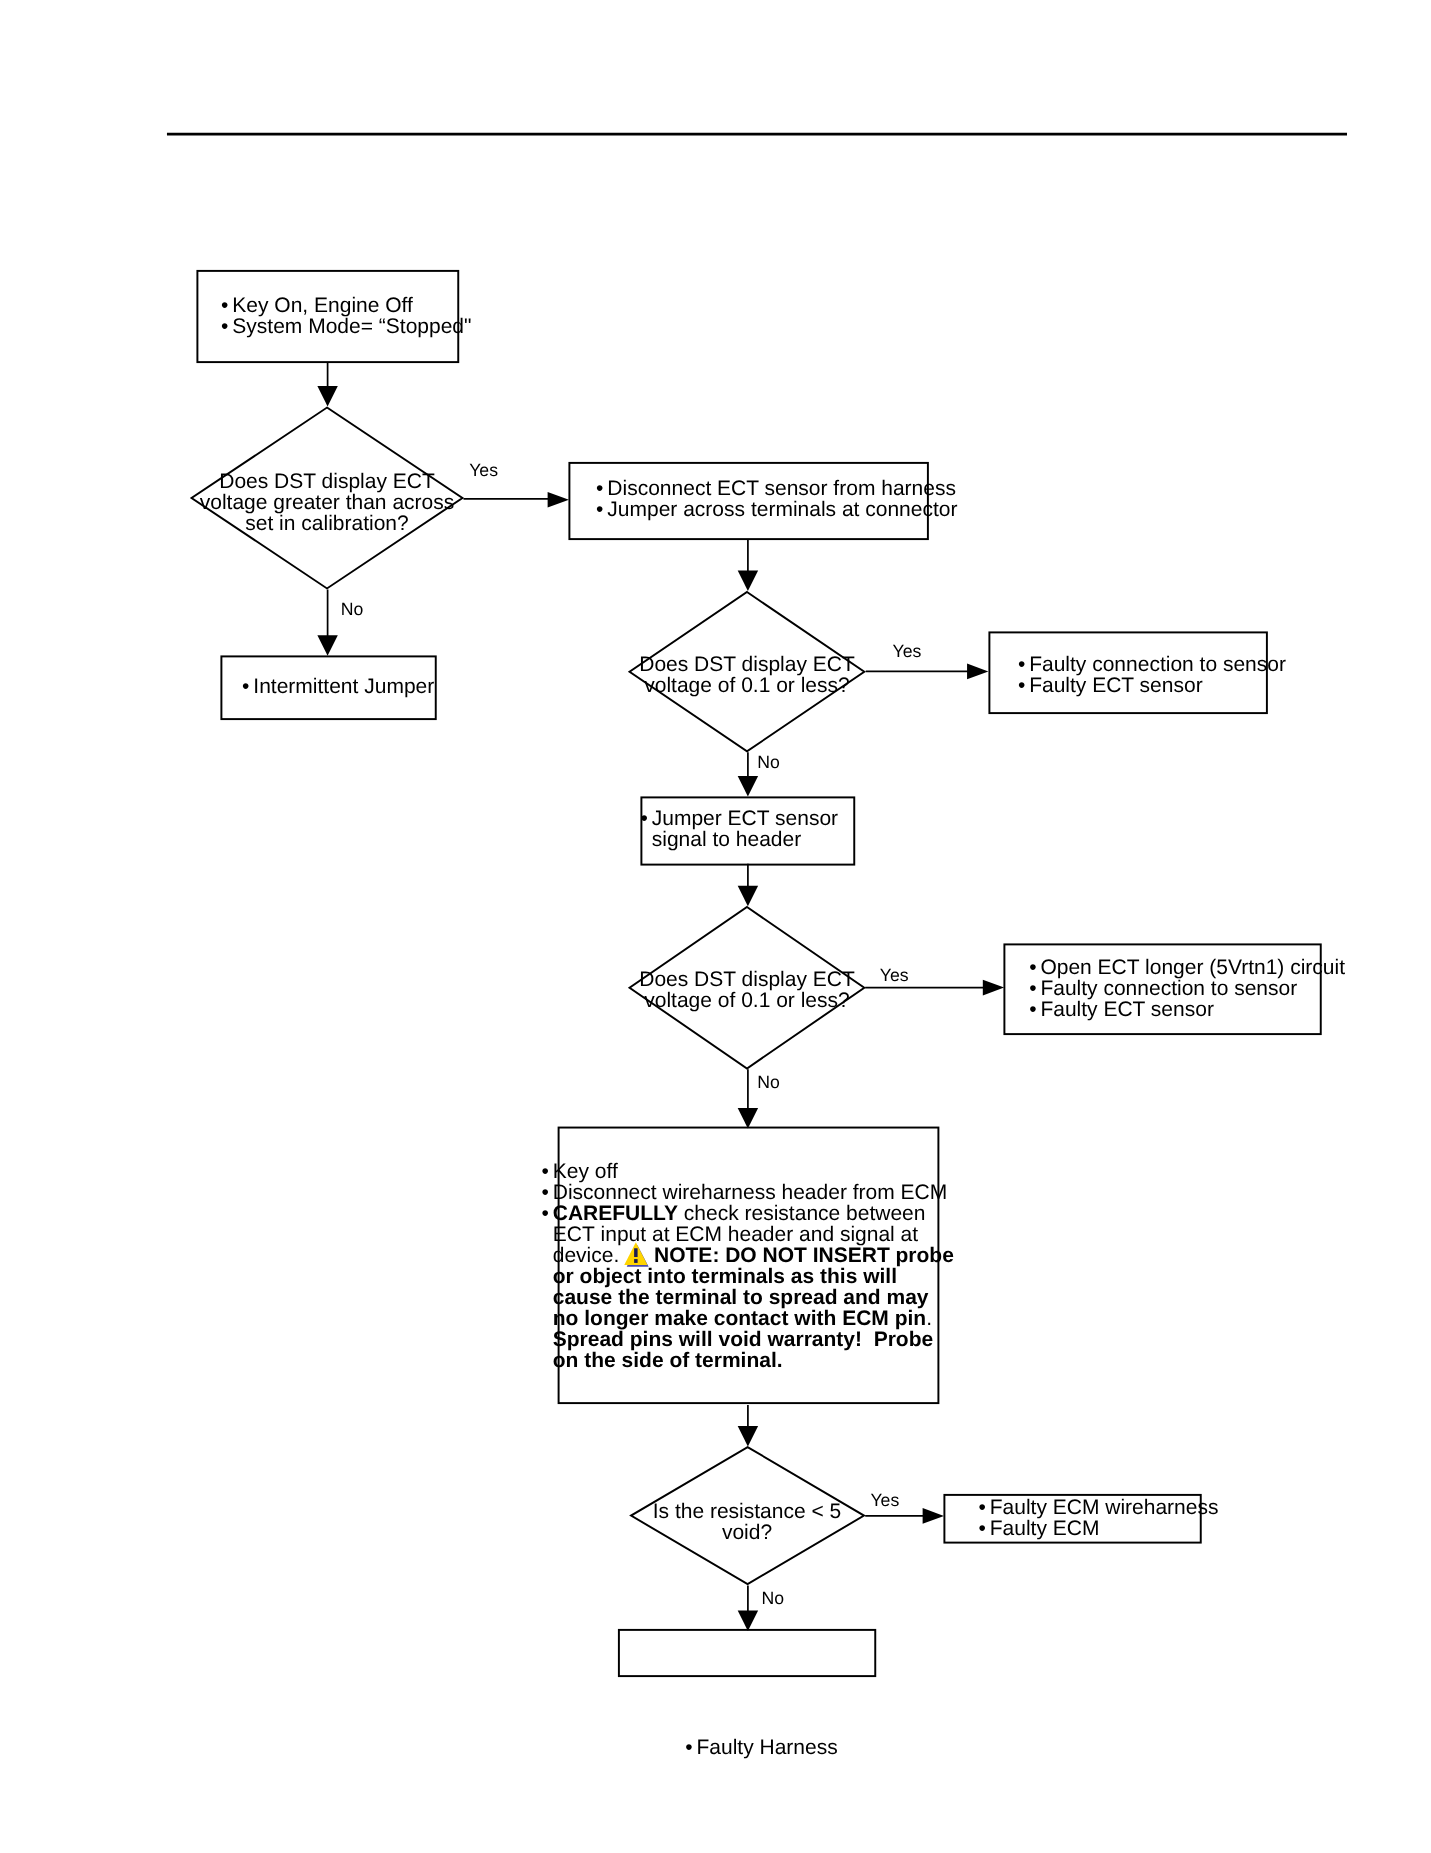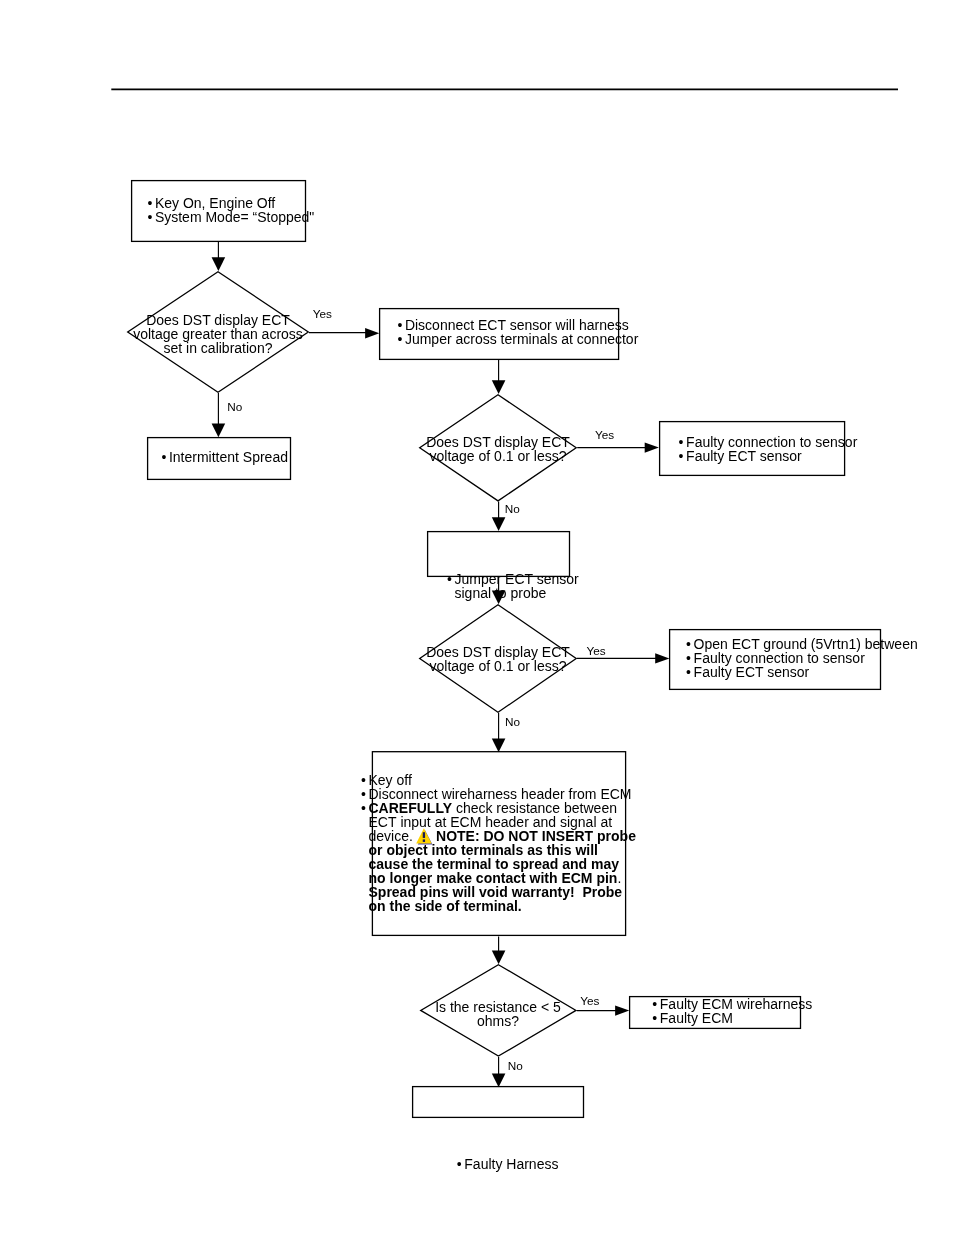--- a/index.html
+++ b/index.html
@@ -116,64 +116,64 @@
     </svg>
   </div>
   <div class="txt ctr" style="left:118px;top:313.1px;width:200px;">
     <div class="line">Does DST display ECT</div>
     <div class="line">voltage greater than across</div>
     <div class="line">set in calibration?</div>
   </div>
 
   <div class="node" style="left:147.5px;top:437.2px;width:143.1px;height:41.4px;"></div>
   <div class="txt" style="left:161.4px;top:450.1px;">
-    <div class="line"><span class="bul">•</span><span>Intermittent Spread</span></div>
+    <div class="line"><span class="bul">•</span><span>Intermittent Jumper</span></div>
   </div>
 
   <div class="node" style="left:379.3px;top:306.9px;width:239.7px;height:52.6px;"></div>
   <div class="txt" style="left:397.4px;top:318.4px;">
-    <div class="line"><span class="bul">•</span><span>Disconnect ECT sensor will harness</span></div>
+    <div class="line"><span class="bul">•</span><span>Disconnect ECT sensor from harness</span></div>
     <div class="line"><span class="bul">•</span><span>Jumper across terminals at connector</span></div>
   </div>
 
   <div class="diamond-wrap" style="left:419.1px;top:394px;width:157.9px;height:107.2px;">
     <svg width="158" height="108" viewBox="0 0 158 108">
       <polygon points="79,0.7 157.2,53.8 79,106.9 0.7,53.8" fill="#fff" stroke="#000" stroke-width="1.3"></polygon>
     </svg>
   </div>
   <div class="txt ctr" style="left:398px;top:435.1px;width:200px;">
     <div class="line">Does DST display ECT</div>
     <div class="line">voltage of 0.1 or less?</div>
   </div>
 
   <div class="node" style="left:658.9px;top:420.4px;width:186px;height:54.6px;"></div>
   <div class="txt" style="left:678.6px;top:434.5px;">
     <div class="line"><span class="bul">•</span><span>Faulty connection to sensor</span></div>
     <div class="line"><span class="bul">•</span><span>Faulty ECT sensor</span></div>
   </div>
 
   <div class="node" style="left:427.3px;top:531px;width:141.8px;height:44.9px;"></div>
-  <div class="txt" style="left:447px;top:537.9px;margin-top:34px;">
+  <div class="txt" style="left:427px;top:537.9px;">
     <div class="line"><span class="bul">•</span><span>Jumper ECT sensor</span></div>
-    <div class="line cont"><span>signal to probe</span></div>
+    <div class="line cont"><span>signal to header</span></div>
   </div>
 
   <div class="diamond-wrap" style="left:418.9px;top:604.2px;width:157.9px;height:108.6px;">
     <svg width="158" height="109" viewBox="0 0 158 109">
       <polygon points="79,0.7 157.2,54.5 79,108.3 0.7,54.5" fill="#fff" stroke="#000" stroke-width="1.3"></polygon>
     </svg>
   </div>
   <div class="txt ctr" style="left:398px;top:645.1px;width:200px;">
     <div class="line">Does DST display ECT</div>
     <div class="line">voltage of 0.1 or less?</div>
   </div>
 
   <div class="node" style="left:669.4px;top:627.8px;width:211.6px;height:62.2px;"></div>
   <div class="txt" style="left:686.1px;top:637.0px;">
-    <div class="line"><span class="bul">•</span><span>Open ECT ground (5Vrtn1) between</span></div>
+    <div class="line"><span class="bul">•</span><span>Open ECT longer (5Vrtn1) circuit</span></div>
     <div class="line"><span class="bul">•</span><span>Faulty connection to sensor</span></div>
     <div class="line"><span class="bul">•</span><span>Faulty ECT sensor</span></div>
   </div>
 
   <div class="node" style="left:372.2px;top:752.3px;width:253.8px;height:184.3px;"></div>
   <div class="txt" id="keyoff-lines" style="left:361px;top:772.5px;">
       <div class="line"><span class="bul">•</span><span>Key&nbsp;off</span></div>
       <div class="line"><span class="bul">•</span><span>Disconnect&nbsp;wireharness&nbsp;header&nbsp;from&nbsp;ECM</span></div>
       <div class="line"><span class="bul">•</span><span class="b">CAREFULLY</span><span>&nbsp;check&nbsp;resistance&nbsp;between</span></div>
       <div class="line cont"><span>ECT&nbsp;input&nbsp;at&nbsp;ECM&nbsp;header&nbsp;and&nbsp;signal&nbsp;at</span></div>
@@ -190,21 +190,21 @@
       <div class="line cont"><span class="b">on&nbsp;the&nbsp;side&nbsp;of&nbsp;terminal.</span></div>
     </div>
 
   <div class="diamond-wrap" style="left:420.1px;top:964.3px;width:156.7px;height:92.7px;">
     <svg width="157" height="93" viewBox="0 0 157 93">
       <polygon points="78.4,0.7 156,46.4 78.4,92.1 0.7,46.4" fill="#fff" stroke="#000" stroke-width="1.3"></polygon>
     </svg>
   </div>
   <div class="txt ctr" style="left:398px;top:999.7px;width:200px;text-align:center;">
     <div class="line">Is the resistance &lt; 5</div>
-    <div class="line">ohms?</div>
+    <div class="line">void?</div>
   </div>
 
   <div class="node" style="left:629.3px;top:996.3px;width:171.8px;height:31.6px;"></div>
   <div class="txt" style="left:652.3px;top:996.5px;">
     <div class="line"><span class="bul">•</span><span>Faulty ECM wireharness</span></div>
     <div class="line"><span class="bul">•</span><span>Faulty ECM</span></div>
   </div>
 
   <div class="node" style="left:412.6px;top:1087.3px;width:170.8px;height:28.3px;"></div>
   <div class="txt" style="left:456.8px;top:1157px;">

